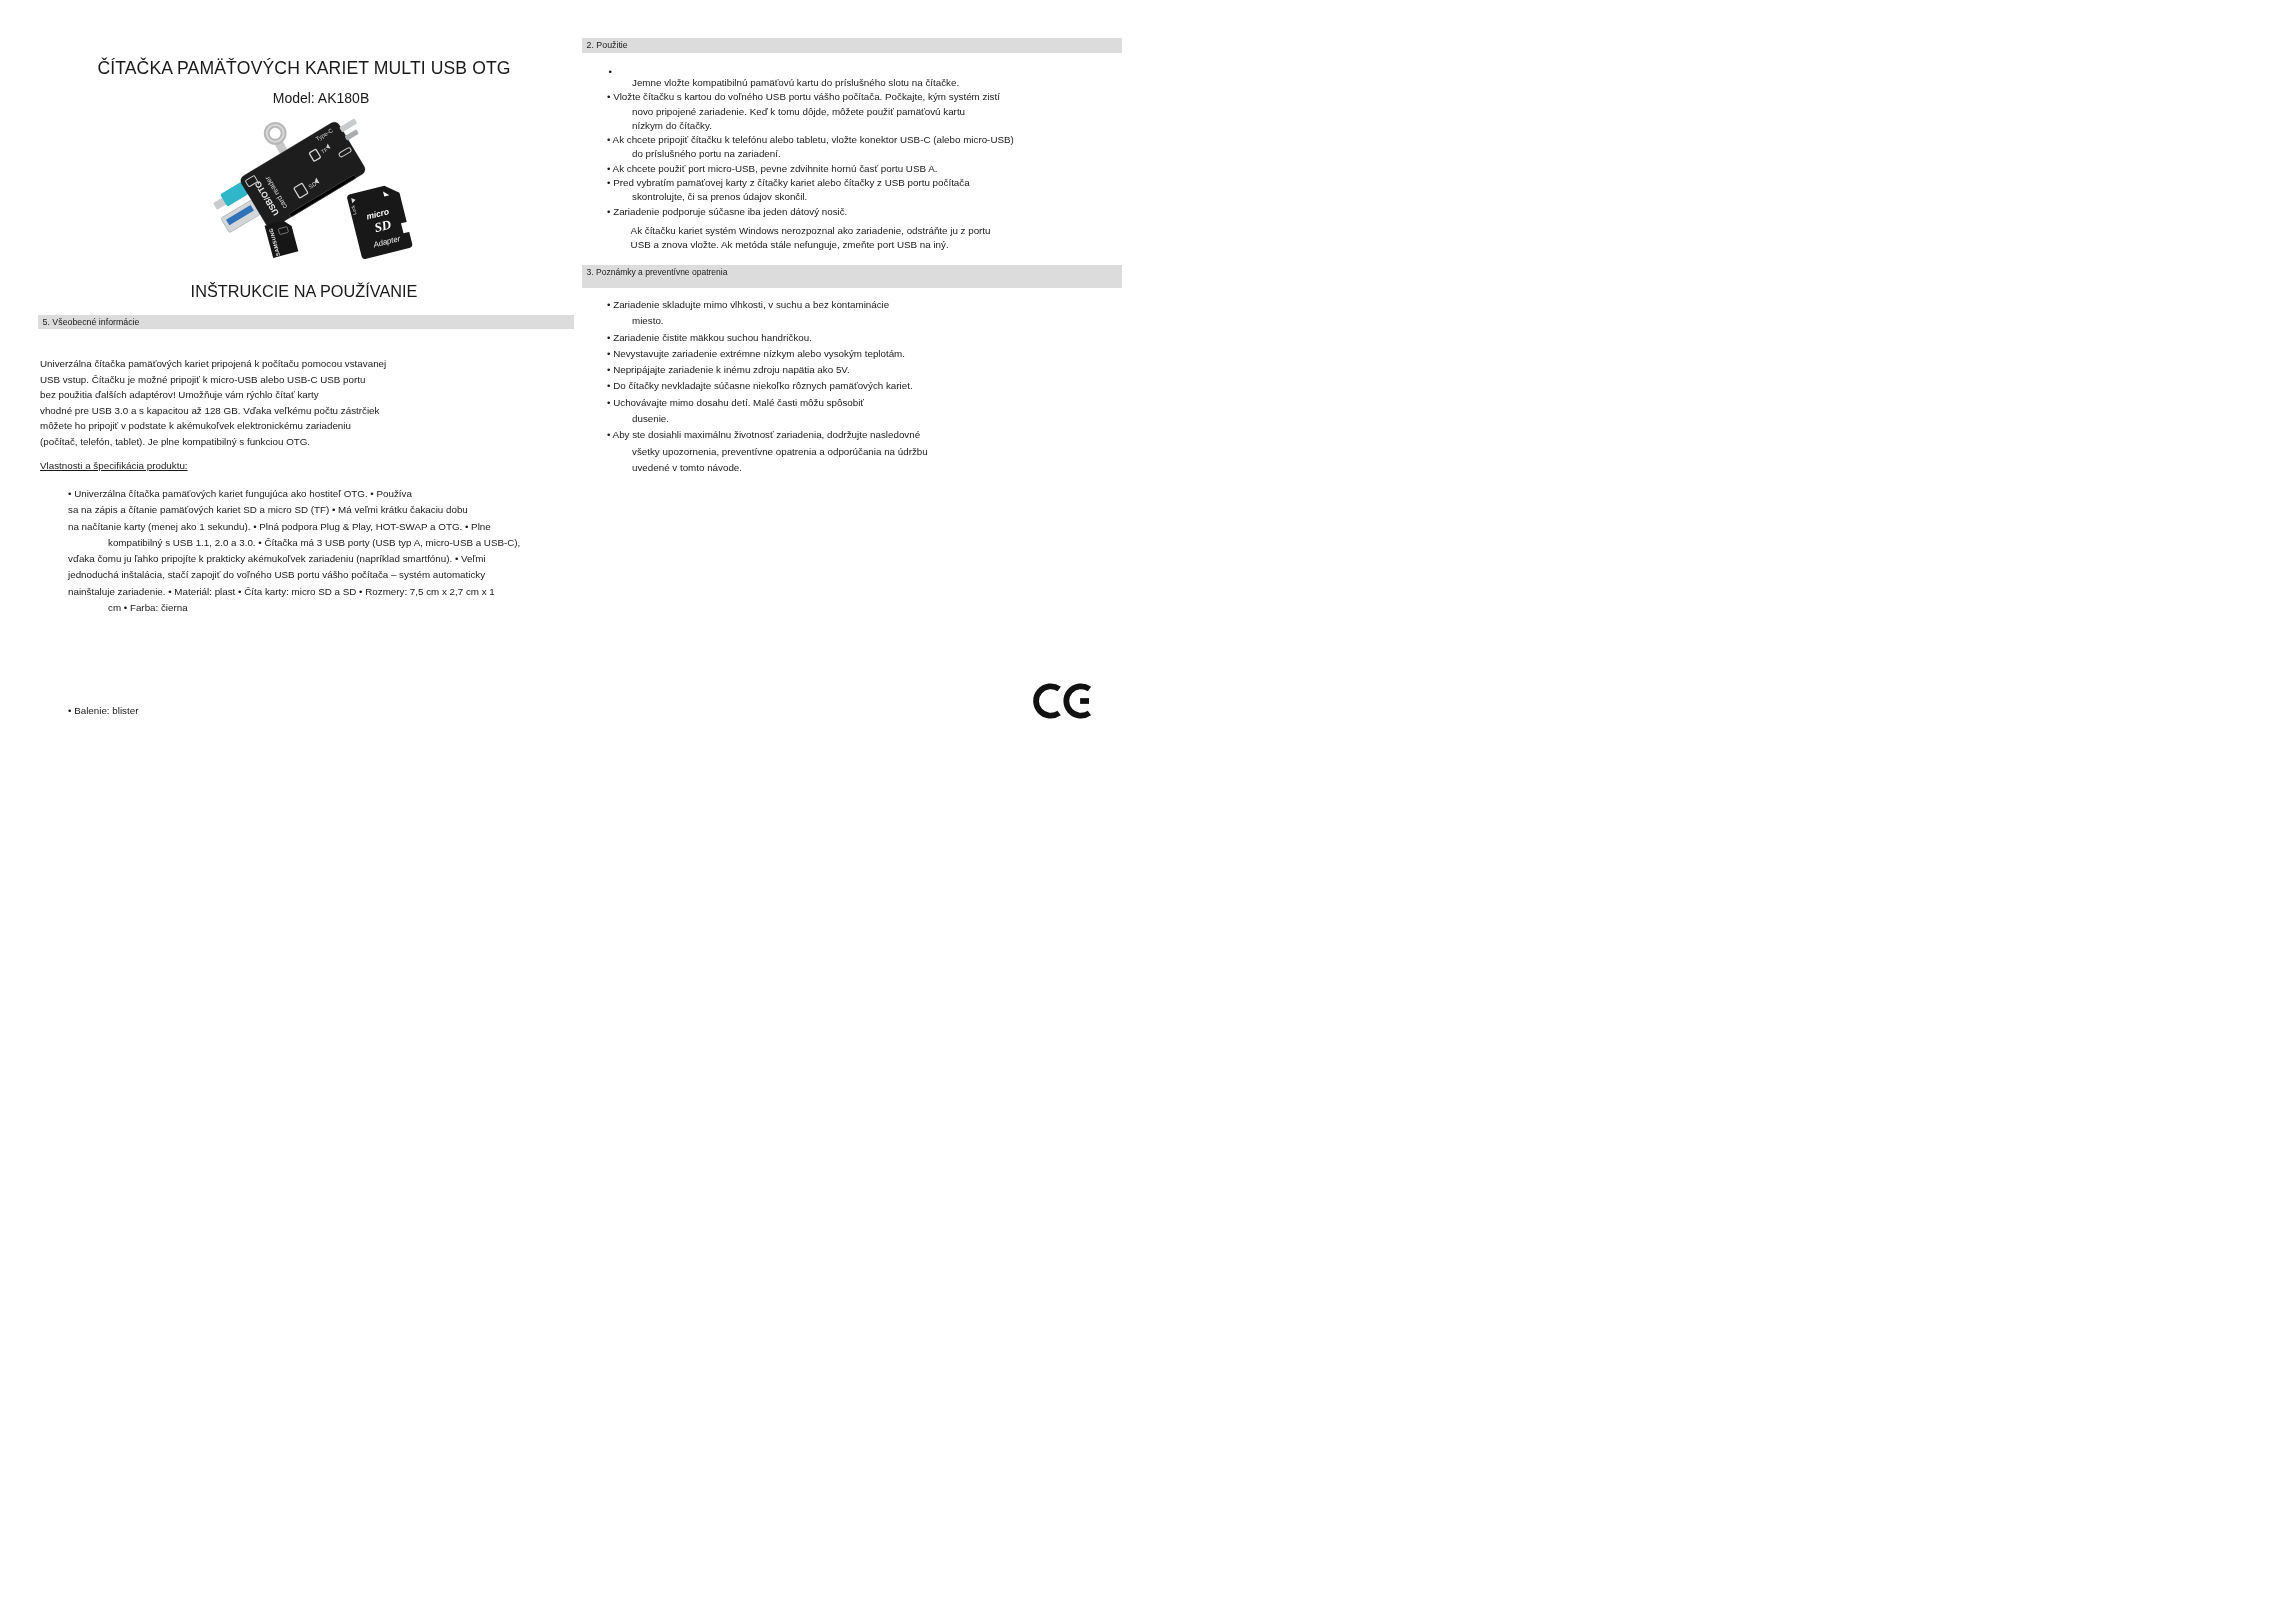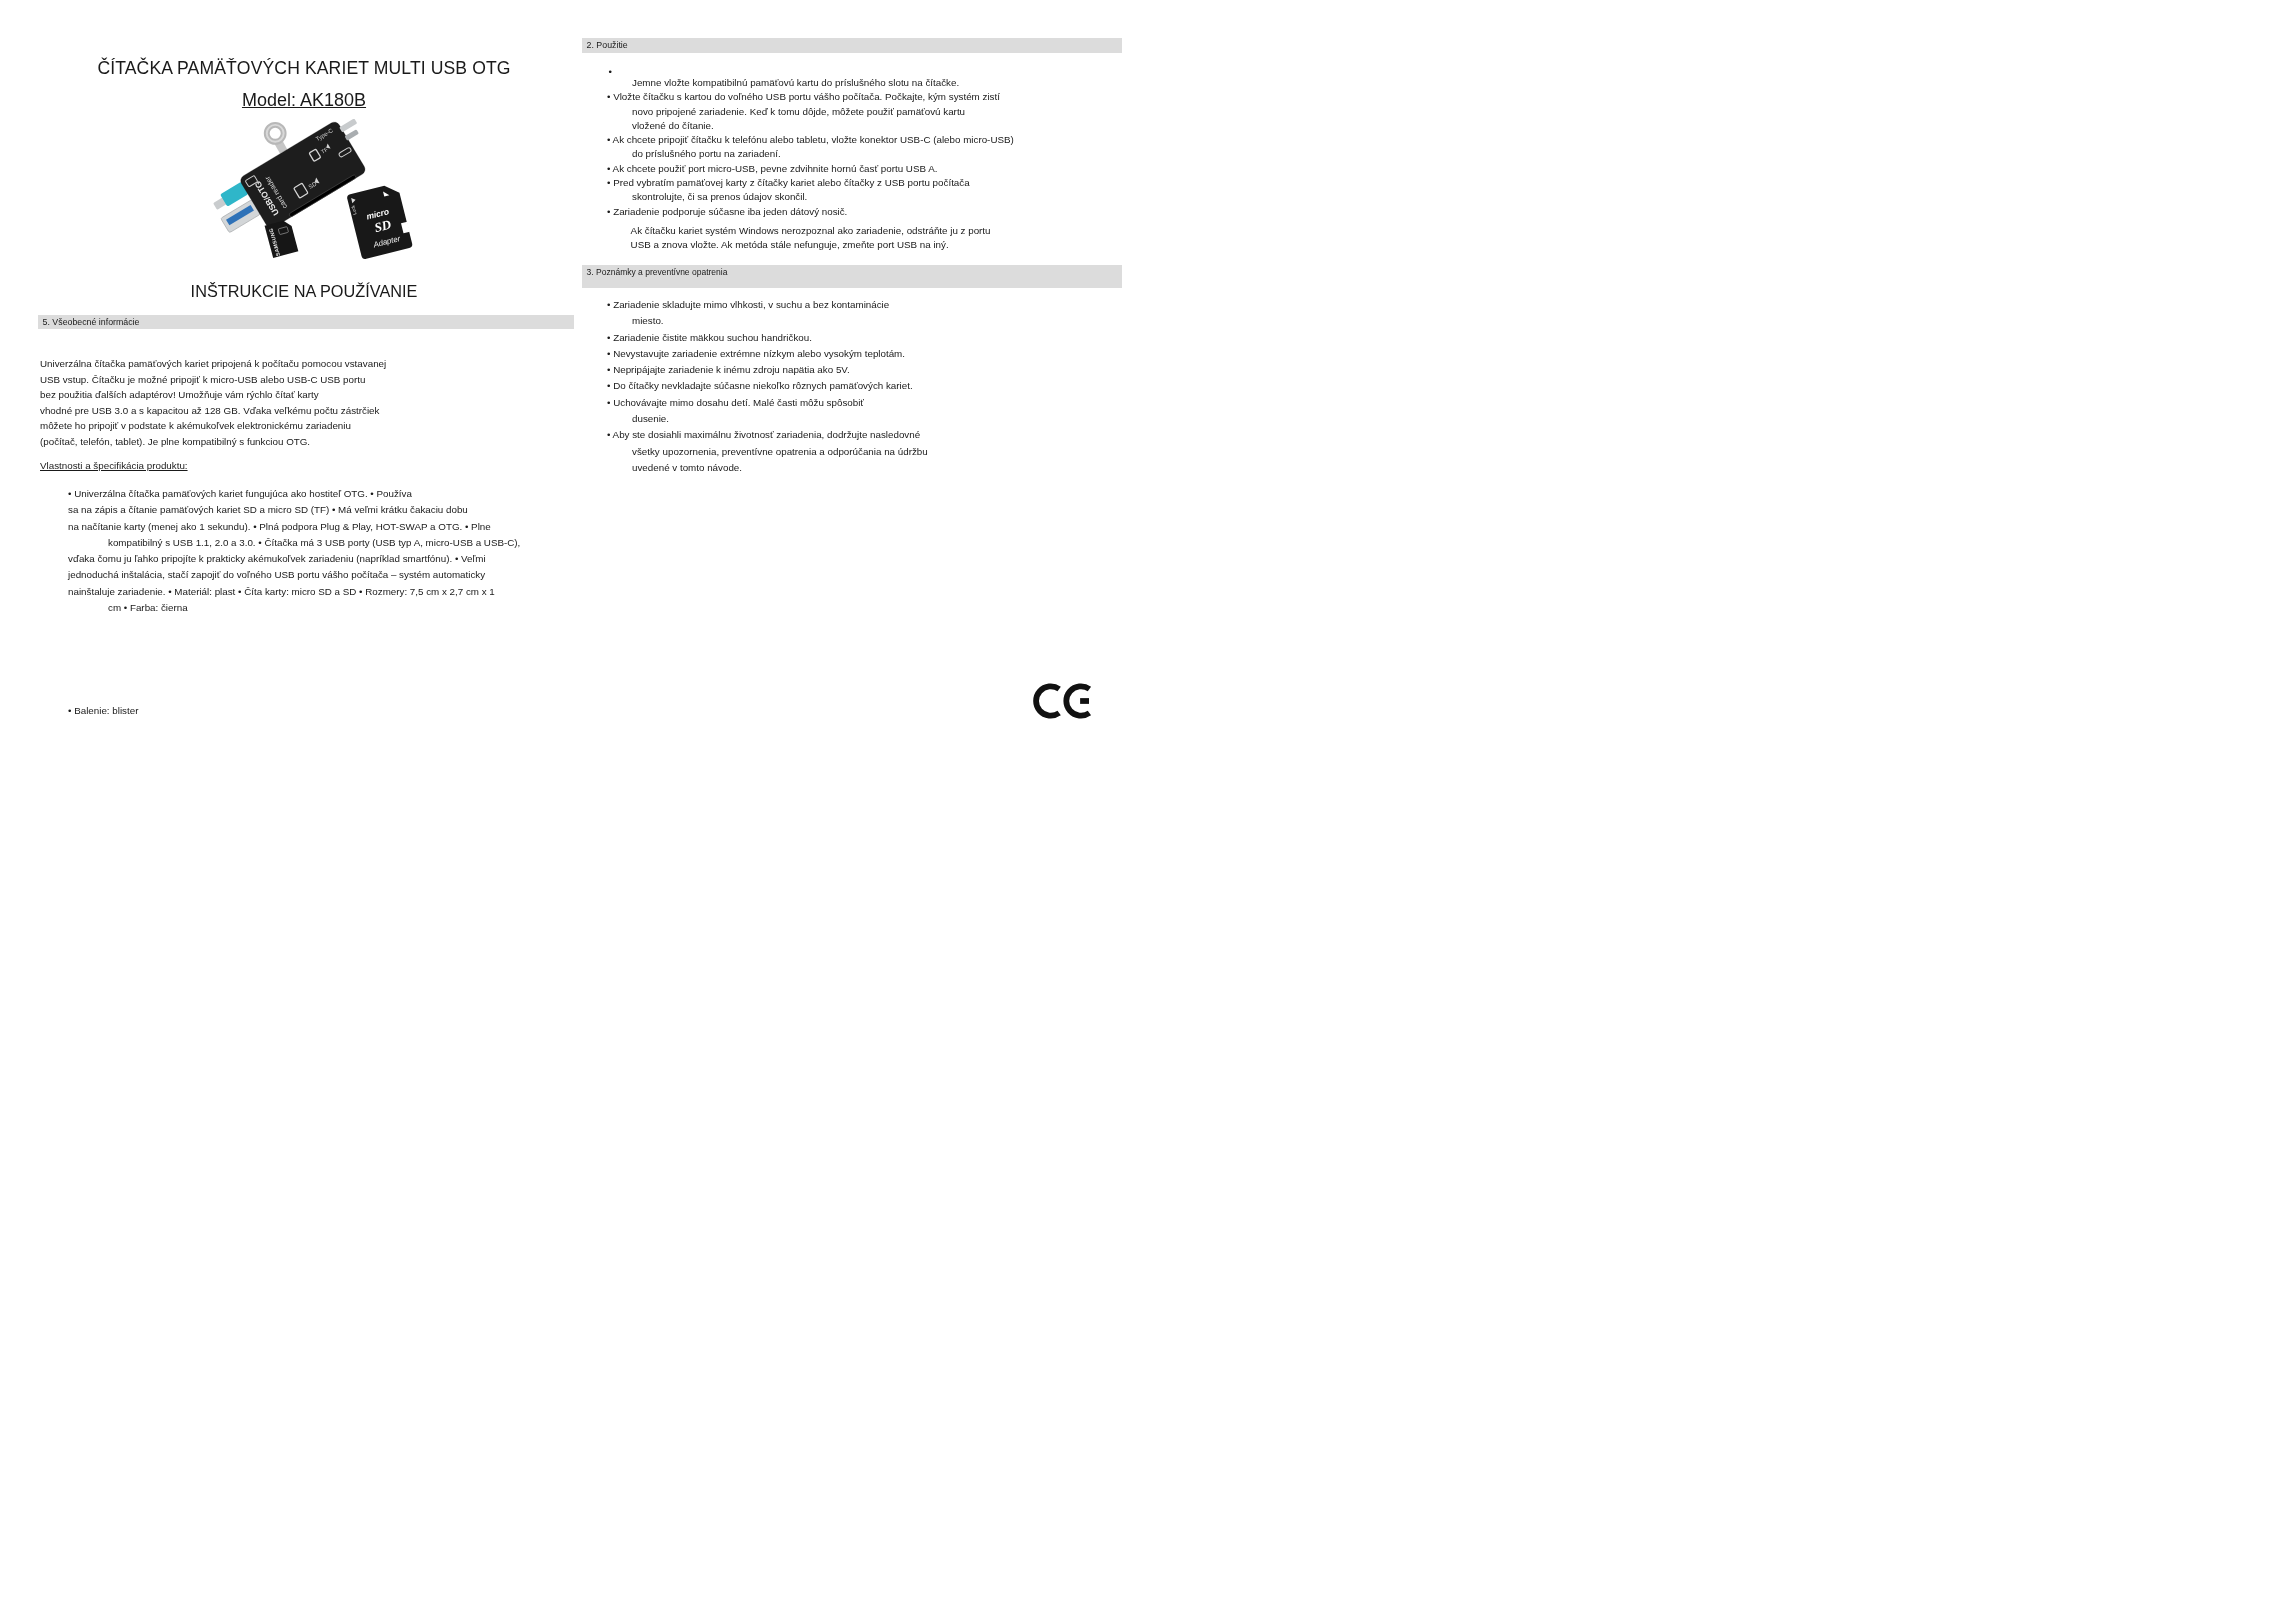--- a/index.html
+++ b/index.html
@@ -7,21 +7,21 @@
     position:relative;
     width:1142px;height:808px;
     background:#ffffff;
     font-family:"Liberation Sans",sans-serif;
     color:#1a1a1a;
     overflow:hidden;
   }
   .abs{position:absolute;}
   .center{text-align:center;}
   #title{left:40px;top:57px;width:528px;font-size:17.6px;line-height:22px;letter-spacing:0.1px;}
-  #model{left:40px;top:90px;width:528px;font-size:18px;text-decoration:underline;}
+  #model{left:57px;top:90px;width:528px;font-size:14px;}
   #figure{left:184px;top:119px;width:241px;height:140px;}
   #subtitle{left:40px;top:282px;width:528px;font-size:16.3px;}
   .graybar{
     background:#dcdcdc;
     font-size:8.8px;
     padding-left:4.6px;
     overflow:hidden;
     white-space:nowrap;
   }
   #bar1{left:38px;top:315px;width:531px;height:14.3px;line-height:14.3px;}
@@ -134,21 +134,21 @@
       <div class="line indent-2">cm • Farba: čierna</div>
     </div>
   <div id="packaging" class="abs">• Balenie: blister</div>
 
   <div id="bar2" class="abs graybar">2. Použitie</div>
   <div id="s2list" class="abs textblock rlist">
       <div class="line lone">•</div>
       <div class="line indent-2">Jemne vložte kompatibilnú pamäťovú kartu do príslušného slotu na čítačke.</div>
       <div class="line">• Vložte čítačku s kartou do voľného USB portu vášho počítača. Počkajte, kým systém zistí</div>
       <div class="line indent-2">novo pripojené zariadenie. Keď k tomu dôjde, môžete použiť pamäťovú kartu</div>
-      <div class="line indent-2">vložené do čítanie.</div>
+      <div class="line indent-2">nízkym do čítačky.</div>
       <div class="line">• Ak chcete pripojiť čítačku k telefónu alebo tabletu, vložte konektor USB-C (alebo micro-USB)</div>
       <div class="line indent-2">do príslušného portu na zariadení.</div>
       <div class="line">• Ak chcete použiť port micro-USB, pevne zdvihnite hornú časť portu USB A.</div>
       <div class="line">• Pred vybratím pamäťovej karty z čítačky kariet alebo čítačky z USB portu počítača</div>
       <div class="line indent-2">skontrolujte, či sa prenos údajov skončil.</div>
       <div class="line">• Zariadenie podporuje súčasne iba jeden dátový nosič.</div>
     </div>
   <div id="note" class="abs textblock">
       <div class="line">Ak čítačku kariet systém Windows nerozpoznal ako zariadenie, odstráňte ju z portu</div>
       <div class="line">USB a znova vložte. Ak metóda stále nefunguje, zmeňte port USB na iný.</div>

